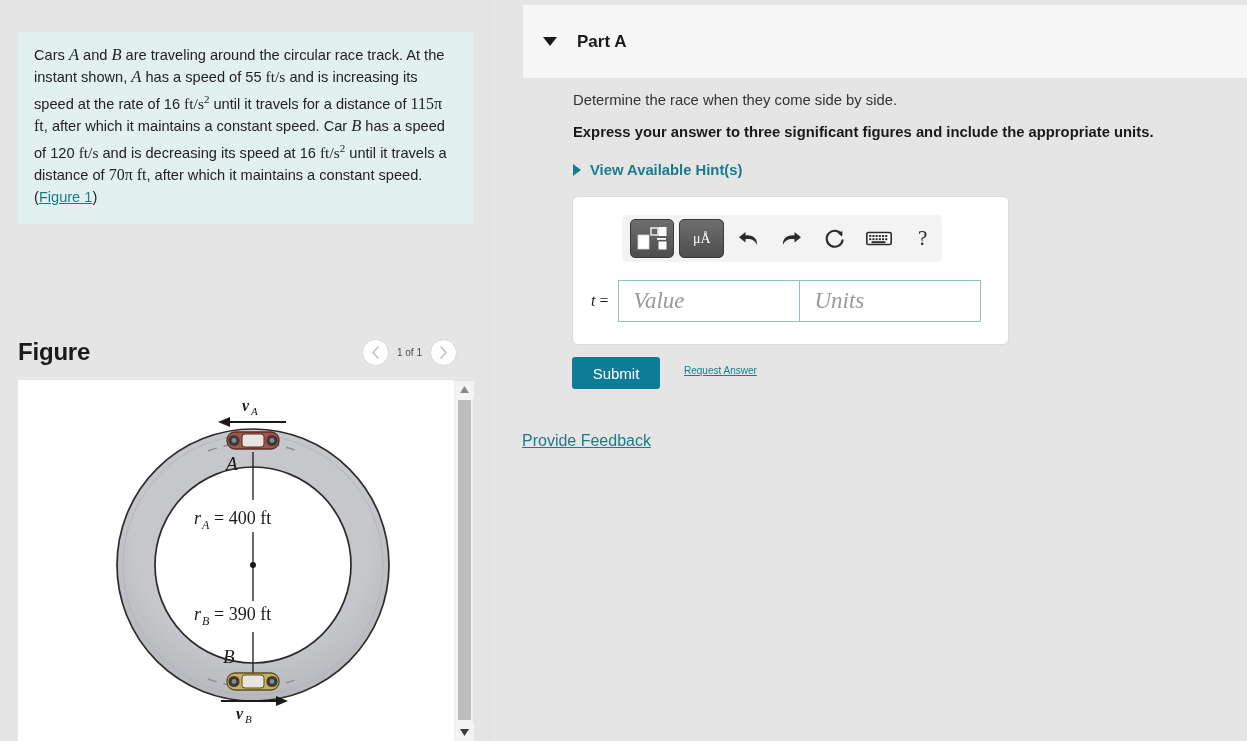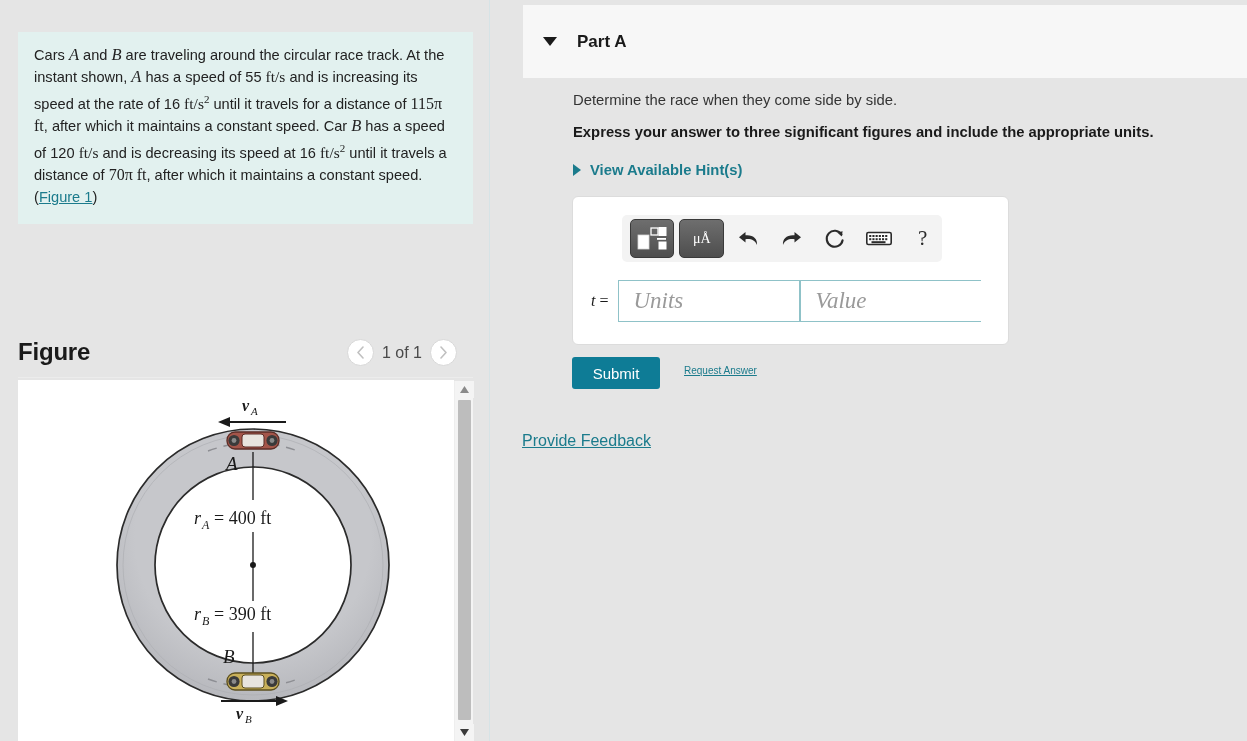--- a/index.html
+++ b/index.html
@@ -46,21 +46,21 @@
     font-size: 24px; font-weight: bold; color: #1a1a1a;
     letter-spacing: -0.2px;
   }
   .pager { position: absolute; right: 16px; top: 3px; display: flex; align-items: center; gap: 8px; }
   .pager-btn {
     width: 27px; height: 27px; border-radius: 50%;
     border: 1px solid #d8d8d8; background: #fff;
     display: flex; align-items: center; justify-content: center;
     color: #c0c0c0; cursor: pointer;
   }
-  .pager-label { font-size: 16px; color: #4a4a4a; }
+  .pager-label { font-size: 10px; color: #4a4a4a; }
 
   .figure-divider {
     position: absolute; left: 18px; top: 377px; width: 455px; height: 1px;
     background: #ececec;
   }
 
   
   .figure-viewport {
     position: absolute; left: 18px; top: 380px; width: 436px; height: 361px;
     background: #fff; overflow: hidden;
@@ -362,22 +362,22 @@
               <rect x="5.5" y="11.2" width="14" height="2"></rect>
             </g>
           </svg>
         </div>
 
         <div class="tb-plain help">?</div>
       </div>
 
       <div class="answer-row">
         <span class="eq-label"><i>t</i> =</span>
+        <input class="ans-input value" type="text" placeholder="Value" style="">
         <input class="ans-input units" type="text" placeholder="Units" style="">
-        <input class="ans-input value" type="text" placeholder="Value" style="">
       </div>
     </div>
 
     <button class="submit-btn">Submit</button>
     <div class="request-link">Request Answer</div>
     <div class="feedback-link">Provide Feedback</div>
   </div>
 </div>
 
 </body></html>

